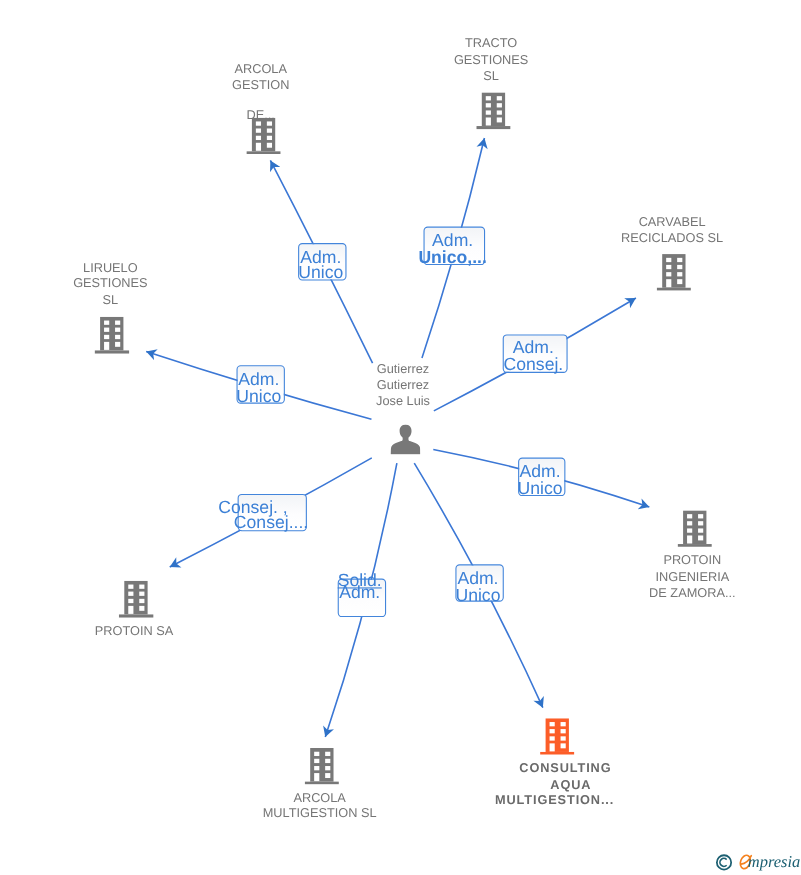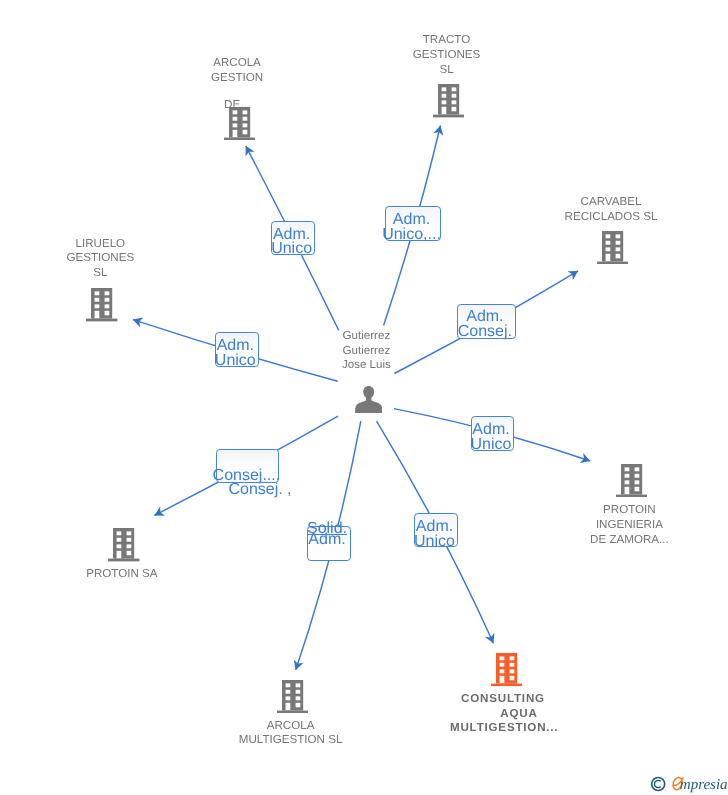--- a/index.html
+++ b/index.html
@@ -165,51 +165,51 @@
           <rect x="0" y="30.6" width="31.4" height="2.8" fill="#fc5d28"></rect>
           <rect x="8.6" y="3.4" width="4.7" height="3.9" fill="#ffffff"></rect>
           <rect x="18.6" y="3.4" width="4.7" height="3.9" fill="#ffffff"></rect>
           <rect x="8.6" y="9.8" width="4.7" height="3.9" fill="#ffffff"></rect>
           <rect x="18.6" y="9.8" width="4.7" height="3.9" fill="#ffffff"></rect>
           <rect x="8.6" y="16.4" width="4.7" height="3.9" fill="#ffffff"></rect>
           <rect x="18.6" y="16.4" width="4.7" height="3.9" fill="#ffffff"></rect>
           <rect x="8.6" y="22.8" width="4.7" height="7.3" fill="#ffffff"></rect>
           <rect x="18.6" y="22.8" width="4.7" height="4.5" fill="#ffffff"></rect>
         </svg>
-        <div class="capline" style="left:353px;top:692.80px;">CONSULTING</div>
+        <div class="capline" style="left:364px;top:692.80px;">CONSULTING</div>
         <div class="capline" style="left:369px;top:707.55px;">AQUA</div>
         <div class="capline" style="left:354.20px;top:722.30px;">MULTIGESTION...</div>
       </div>
       <div class="node">
         <svg width="27.4" height="27.4" viewBox="0 0 27.4 27.4" style="left:354.90px;top:385.80px;">
           <path fill="#787878" d="M13.7 0C10.48 0 8.26 2.52 8.26 5.72c0 2.3 0.9 4.36 2.3 5.5 0.34 0.28 0.5 0.56 0.5 0.96v1.3c0 0.8-0.4 1.2-1.3 1.5l-4.9 1.72C2.2 17.6 0.6 19.3 0.3 22.1L0 26.7c-0.02 0.4 0.22 0.7 0.62 0.7h26.16c0.4 0 0.64-0.3 0.62-0.7l-0.3-4.6c-0.3-2.8-1.9-4.5-4.56-5.4l-4.9-1.72c-0.9-0.3-1.3-0.7-1.3-1.5v-1.3c0-0.4 0.16-0.68 0.5-0.96 1.4-1.14 2.3-3.2 2.3-5.5C19.14 2.52 16.92 0 13.7 0z"></path>
         </svg>
         <div class="capline" style="left:216.40px;top:329.90px;">Gutierrez</div>
         <div class="capline" style="left:216.40px;top:344.65px;">Gutierrez</div>
         <div class="capline" style="left:216.40px;top:359.40px;">Jose Luis</div>
       </div>
     </div>
   <div id="labels-layer">
       <div class="elab" style="left:271px;top:221.3px;width:43.7px;height:34.1px;"></div>
       <div class="elabline" style="left:191.60px;top:226.70px;">Adm.</div>
       <div class="elabline" style="left:191.60px;top:241.40px;">Unico</div>
       <div class="elab" style="left:385.1px;top:206.4px;width:56.4px;height:34.5px;"></div>
       <div class="elabline" style="left:311.50px;top:211.80px;">Adm.</div>
-      <div class="elabline" style="left:311.50px;top:226.50px;">Unico,...</div>
+      <div class="elabline" style="left:311.50px;top:226.50px;font-weight:bold;">Unico,...</div>
       <div class="elab" style="left:456.6px;top:304.3px;width:59.6px;height:34.4px;"></div>
       <div class="elabline" style="left:384.90px;top:308.80px;">Adm.</div>
       <div class="elabline" style="left:384.90px;top:323.50px;">Consej.</div>
       <div class="elab" style="left:214.8px;top:332.2px;width:44px;height:34.4px;"></div>
       <div class="elabline" style="left:135.30px;top:337.90px;">Adm.</div>
       <div class="elabline" style="left:135.30px;top:352.60px;">Unico</div>
       <div class="elab" style="left:470.5px;top:416.4px;width:43.9px;height:34.4px;"></div>
       <div class="elabline" style="left:391.00px;top:422.10px;">Adm.</div>
       <div class="elabline" style="left:391.00px;top:436.80px;">Unico</div>
       <div class="elab" style="left:216px;top:448.8px;width:62.6px;height:34.3px;"></div>
-      <div class="elabline" style="left:160px;top:453.50px;margin-top:28px;">Consej. ,</div>
+      <div class="elabline" style="left:130px;top:453.50px;">Consej. ,</div>
       <div class="elabline" style="left:146.40px;top:468.20px;">Consej....</div>
       <div class="elab" style="left:306.5px;top:526.2px;width:44.3px;height:34.6px;"></div>
       <div class="elabline" style="left:227.00px;top:531.90px;">Adm.</div>
       <div class="elabline" style="left:227.00px;top:521px;text-decoration:underline;">Solid.</div>
       <div class="elab" style="left:414px;top:513.2px;width:43.8px;height:34.2px;"></div>
       <div class="elabline" style="left:334.50px;top:518.90px;">Adm.</div>
       <div class="elabline" style="left:334.50px;top:533.60px;">Unico</div>
     </div>
   <div id="watermark-host">
       <div id="watermark" style="left:648px;top:774px;"><svg width="80" height="21" viewBox="0 0 80 21">

